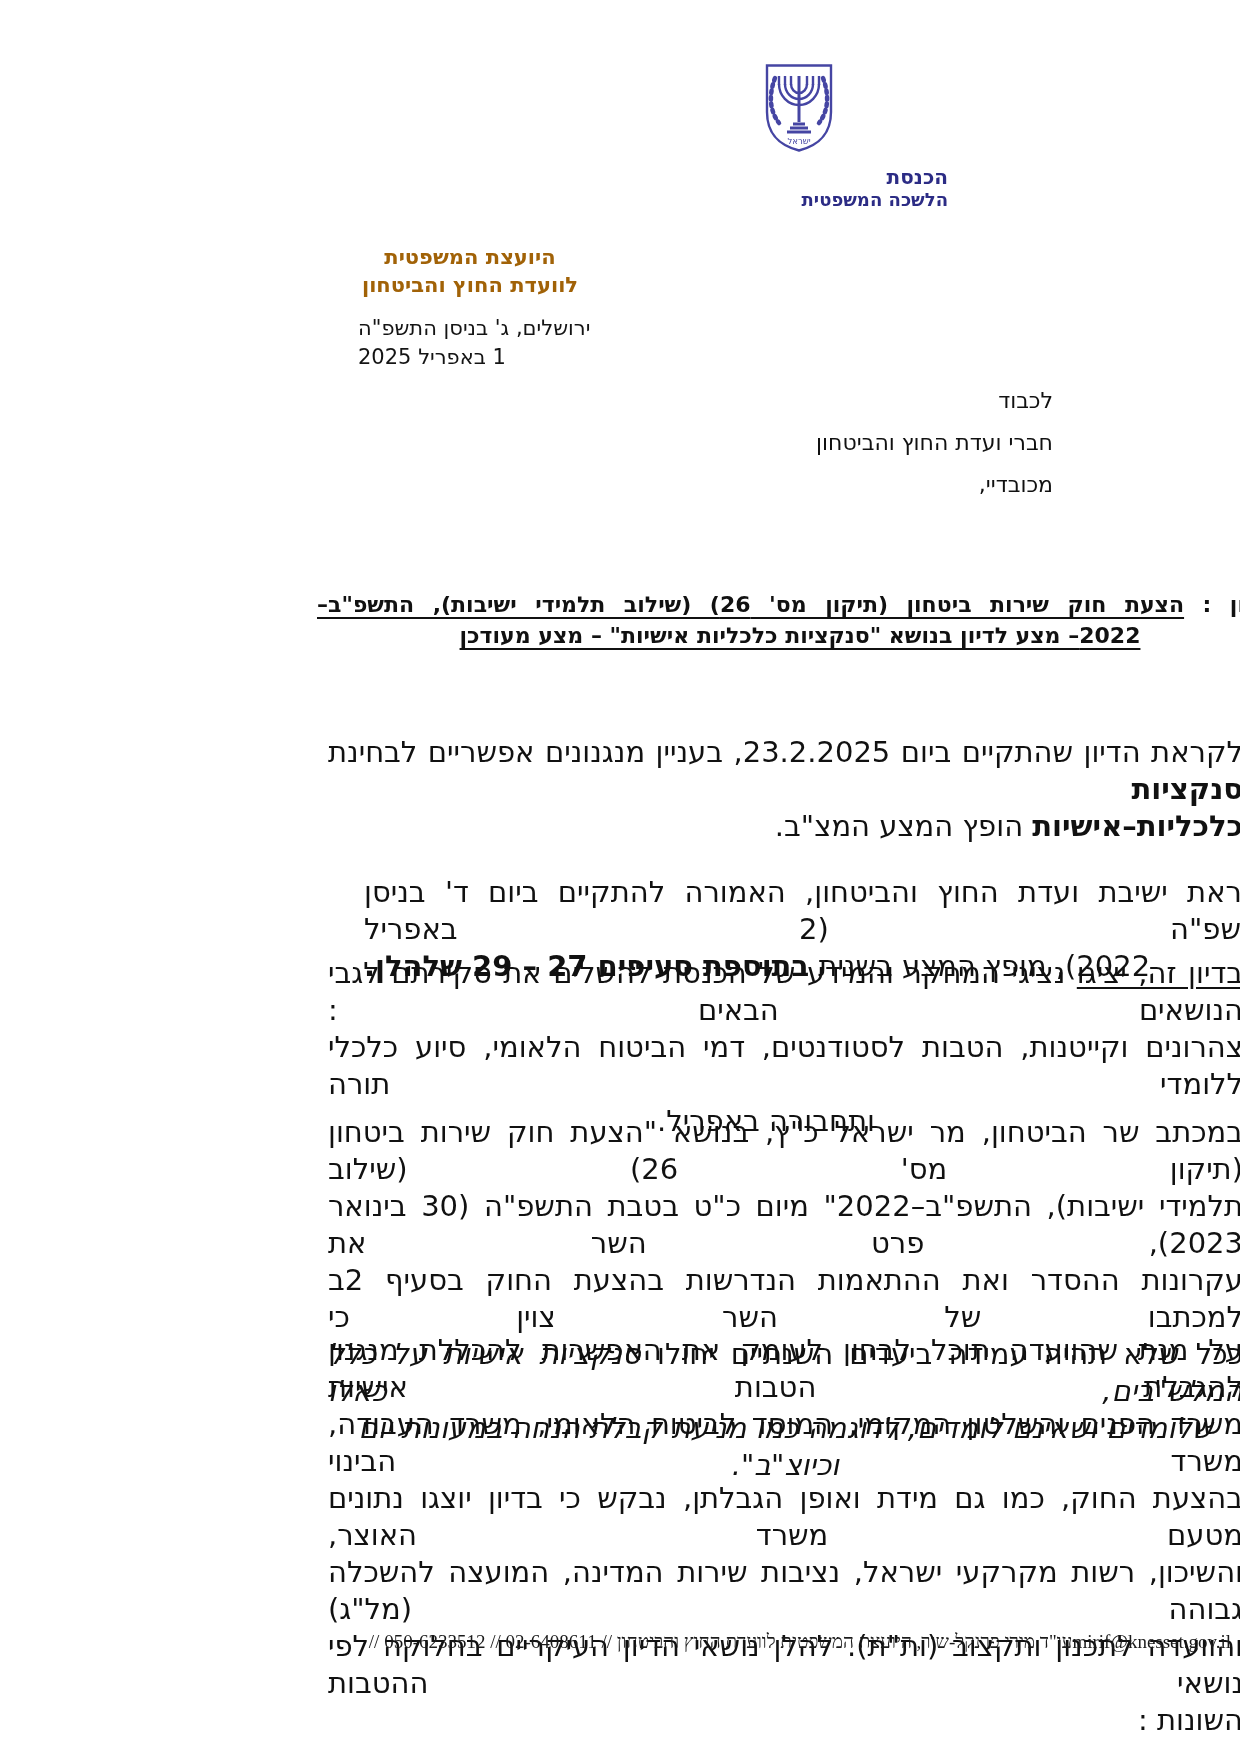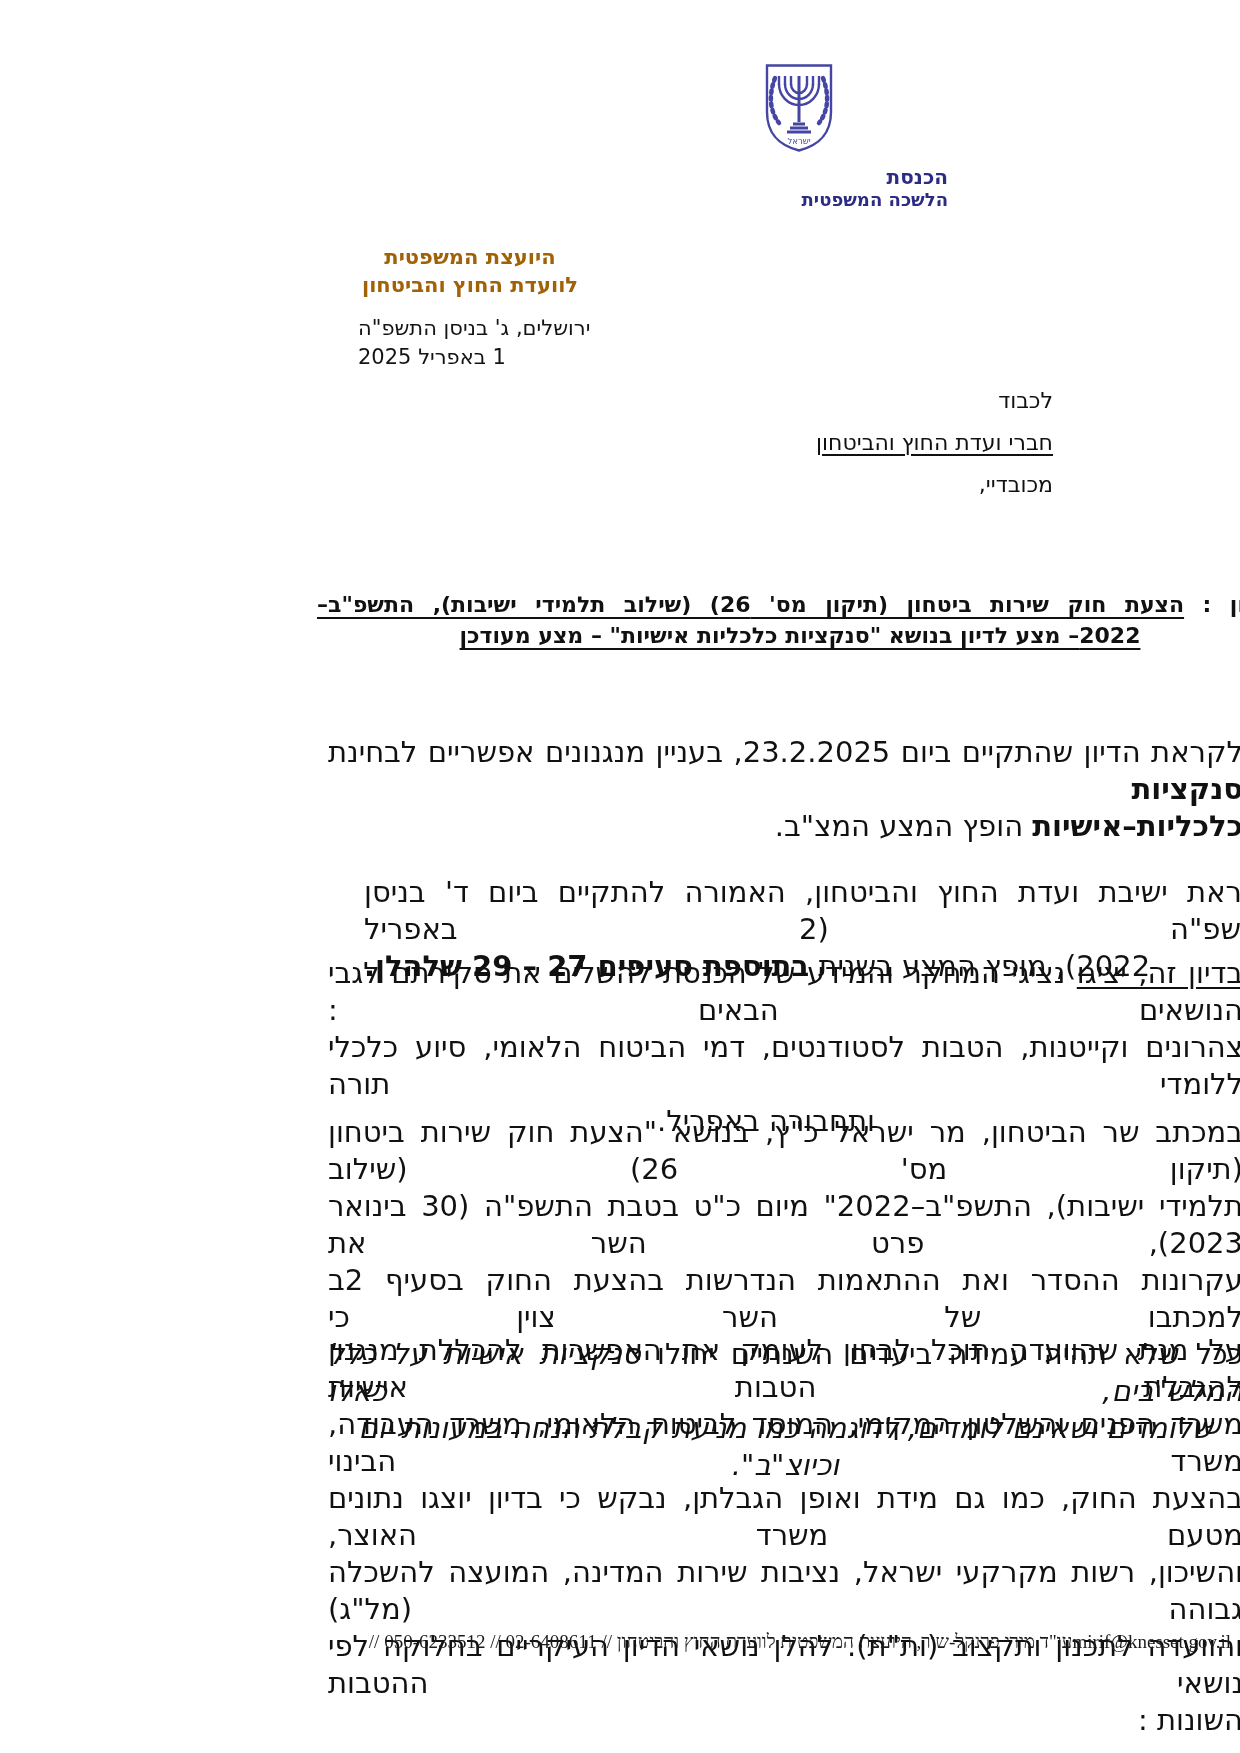--- a/index.html
+++ b/index.html
@@ -27,21 +27,21 @@
   }
   .dateline{
     position:absolute;top:314px;left:178px;
     font-size:21px;line-height:29px;text-align:left;color:#141414;
   }
   
   .recipient{
     position:absolute;top:380px;right:187px;
     text-align:right;font-size:22px;line-height:42px;
   }
-  .recipient .addressee{text-decoration:underline;text-underline-offset:4px;}
+  .recipient .addressee{text-underline-offset:4px;}
   
   .subject{
     position:absolute;top:589px;left:137px;width:966px;
     font-weight:bold;
   }
   .subject .line{font-size:22px;line-height:31px;}
   .subject .sub1{text-align:justify;text-align-last:justify;}
   .subject .sub2{text-align:center;}
   .u-line{text-decoration:underline;text-underline-offset:5px;}
   

